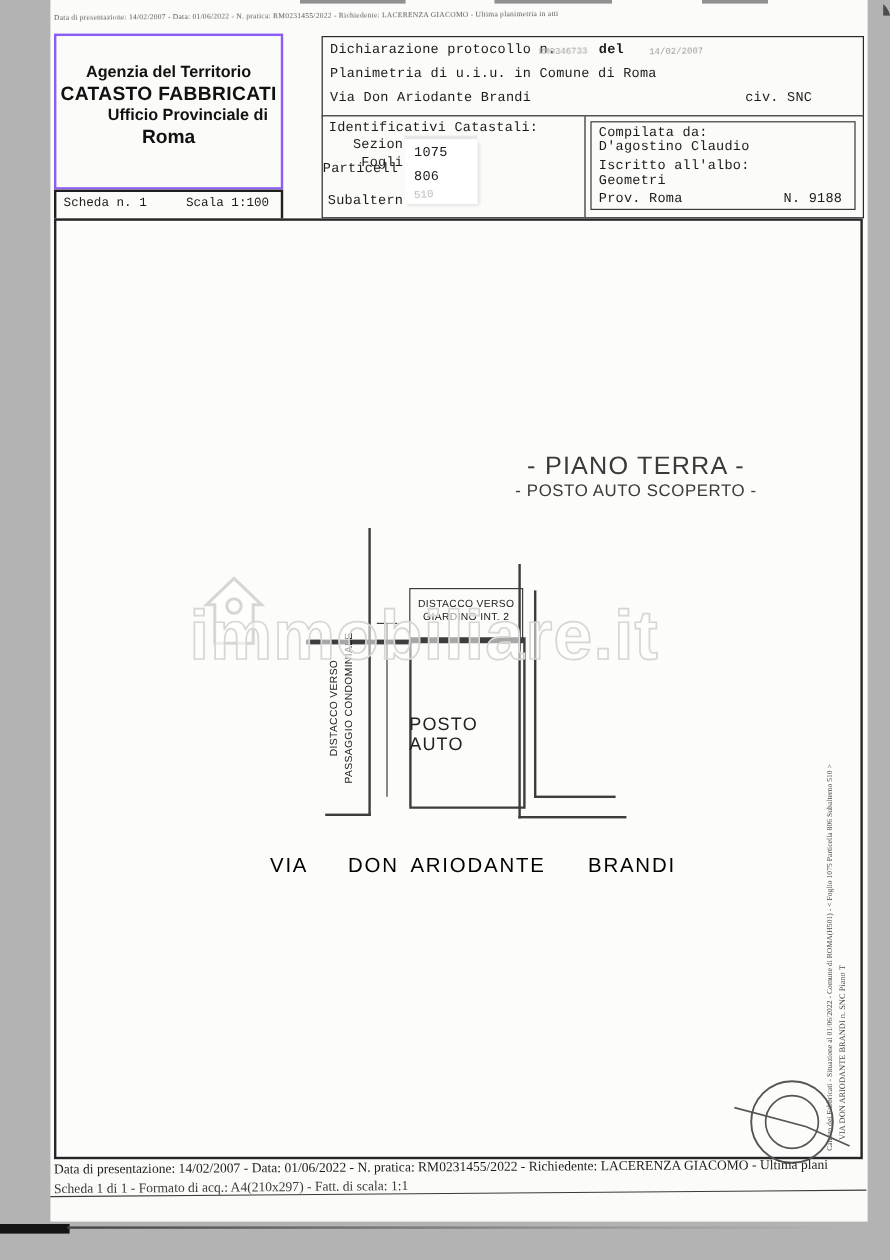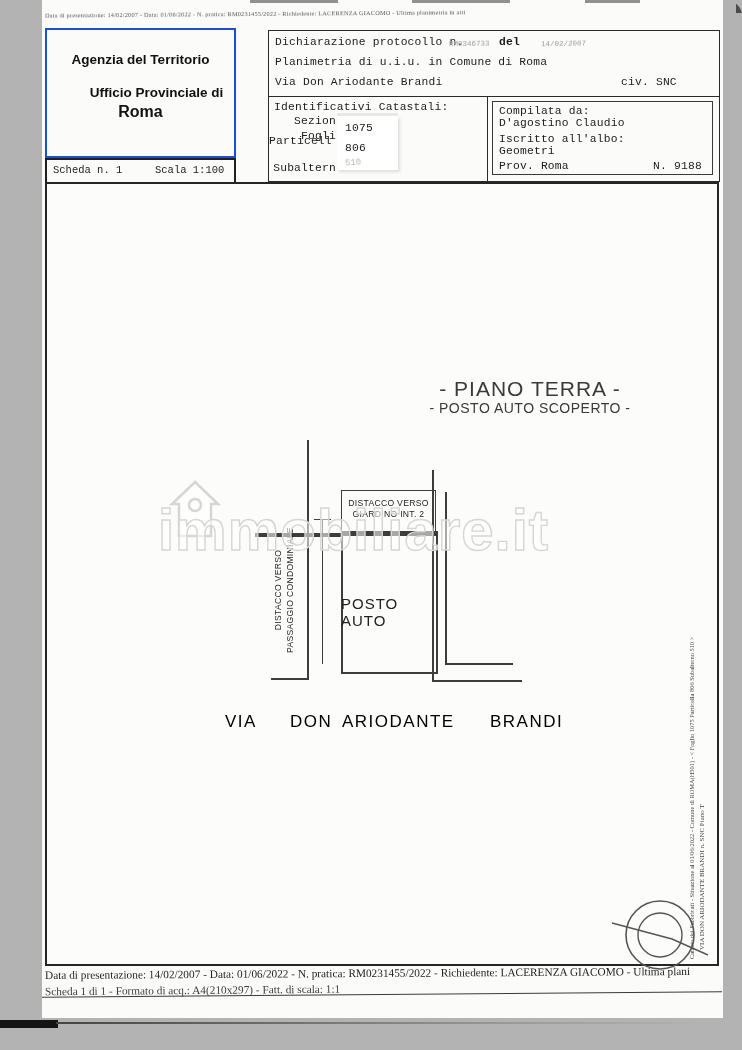--- a/index.html
+++ b/index.html
@@ -8,25 +8,25 @@
   .abs{position:absolute;}
   #page{left:42px;top:0;width:681px;height:1018px;background:#fbfbf9;}
   .mono{font-family:"Liberation Mono",monospace;color:#1c1c1c;}
   .serif{font-family:"Liberation Serif",serif;color:#1d1d1d;}
   .nowrap{white-space:nowrap;}
   
   #top-strip{left:45px;top:10px;font-size:6.3px;color:#5a5a5a;transform:rotate(-0.45deg);
              letter-spacing:.2px;filter:blur(.2px);white-space:nowrap;font-family:"Liberation Serif",serif;}
   .artifact{background:#6e6e6e;opacity:.75;}
   
-  #agenzia-box{left:45px;top:28px;width:187px;height:126px;border:2px solid #1d4ed8;background:#fbfbf9;
+  #agenzia-box{left:45px;top:28px;width:187px;height:126px;border:2px solid #8b5cf6;background:#fbfbf9;
                text-align:center;color:#111;}
   #agenzia-box .l1{margin-top:22px;font-size:13.5px;font-weight:bold;}
   #agenzia-box .l2{font-size:16px;font-weight:bold;letter-spacing:.3px;margin-top:3px;}
-  #agenzia-box .l3{font-size:13.5px;font-weight:bold;margin-top:18px;padding-left:32px;}
+  #agenzia-box .l3{font-size:13.5px;font-weight:bold;margin-top:0;padding-left:32px;}
   #agenzia-box .l4{font-size:16px;font-weight:bold;margin-top:3px;}
   #scheda-box{left:45px;top:158px;width:187px;height:22px;border:2px solid #1f1f1f;background:#fbfbf9;}
   #scheda-box span{position:absolute;top:4px;font-size:10.5px;}
   
   .cellbox{border:1.5px solid #2a2a2a;background:#fbfbf9;}
   #decl-box{left:268px;top:30px;width:450px;height:66px;}
   #ident-box{left:268px;top:96px;width:219px;height:84px;}
   #comp-cell{left:487px;top:96px;width:231px;height:84px;}
   #comp-inner{left:4px;top:4px;width:219px;height:72px;border:1.2px solid #3a3a3a;}
   .tw{font-size:11.3px;letter-spacing:.2px;}
@@ -68,20 +68,21 @@
 
   <div class="abs artifact" style="left:250px;top:0;width:88px;height:3px;"></div>
   <div class="abs artifact" style="left:412px;top:0;width:98px;height:3px;"></div>
   <div class="abs artifact" style="left:585px;top:0;width:55px;height:3px;"></div>
   <div class="abs" style="left:736px;top:0;width:6px;height:13px;background:#4c4c4c;"></div>
 
   <div id="top-strip" class="abs">Data di presentazione: 14/02/2007 - Data: 01/06/2022 - N. pratica: RM0231455/2022 - Richiedente: LACERENZA GIACOMO - Ultima planimetria in atti</div>
 
   <div id="agenzia-box" class="abs">
     <div class="l1">Agenzia del Territorio</div>
+    <div class="l2">CATASTO FABBRICATI</div>
     <div class="l3">Ufficio Provinciale di</div>
     <div class="l4">Roma</div>
   </div>
 
   <div id="scheda-box" class="abs mono">
     <span style="left:6px;">Scheda n. 1</span>
     <span style="left:108px;text-align:center;">Scala 1:100</span>
   </div>
 
   <div id="decl-box" class="abs cellbox mono">

